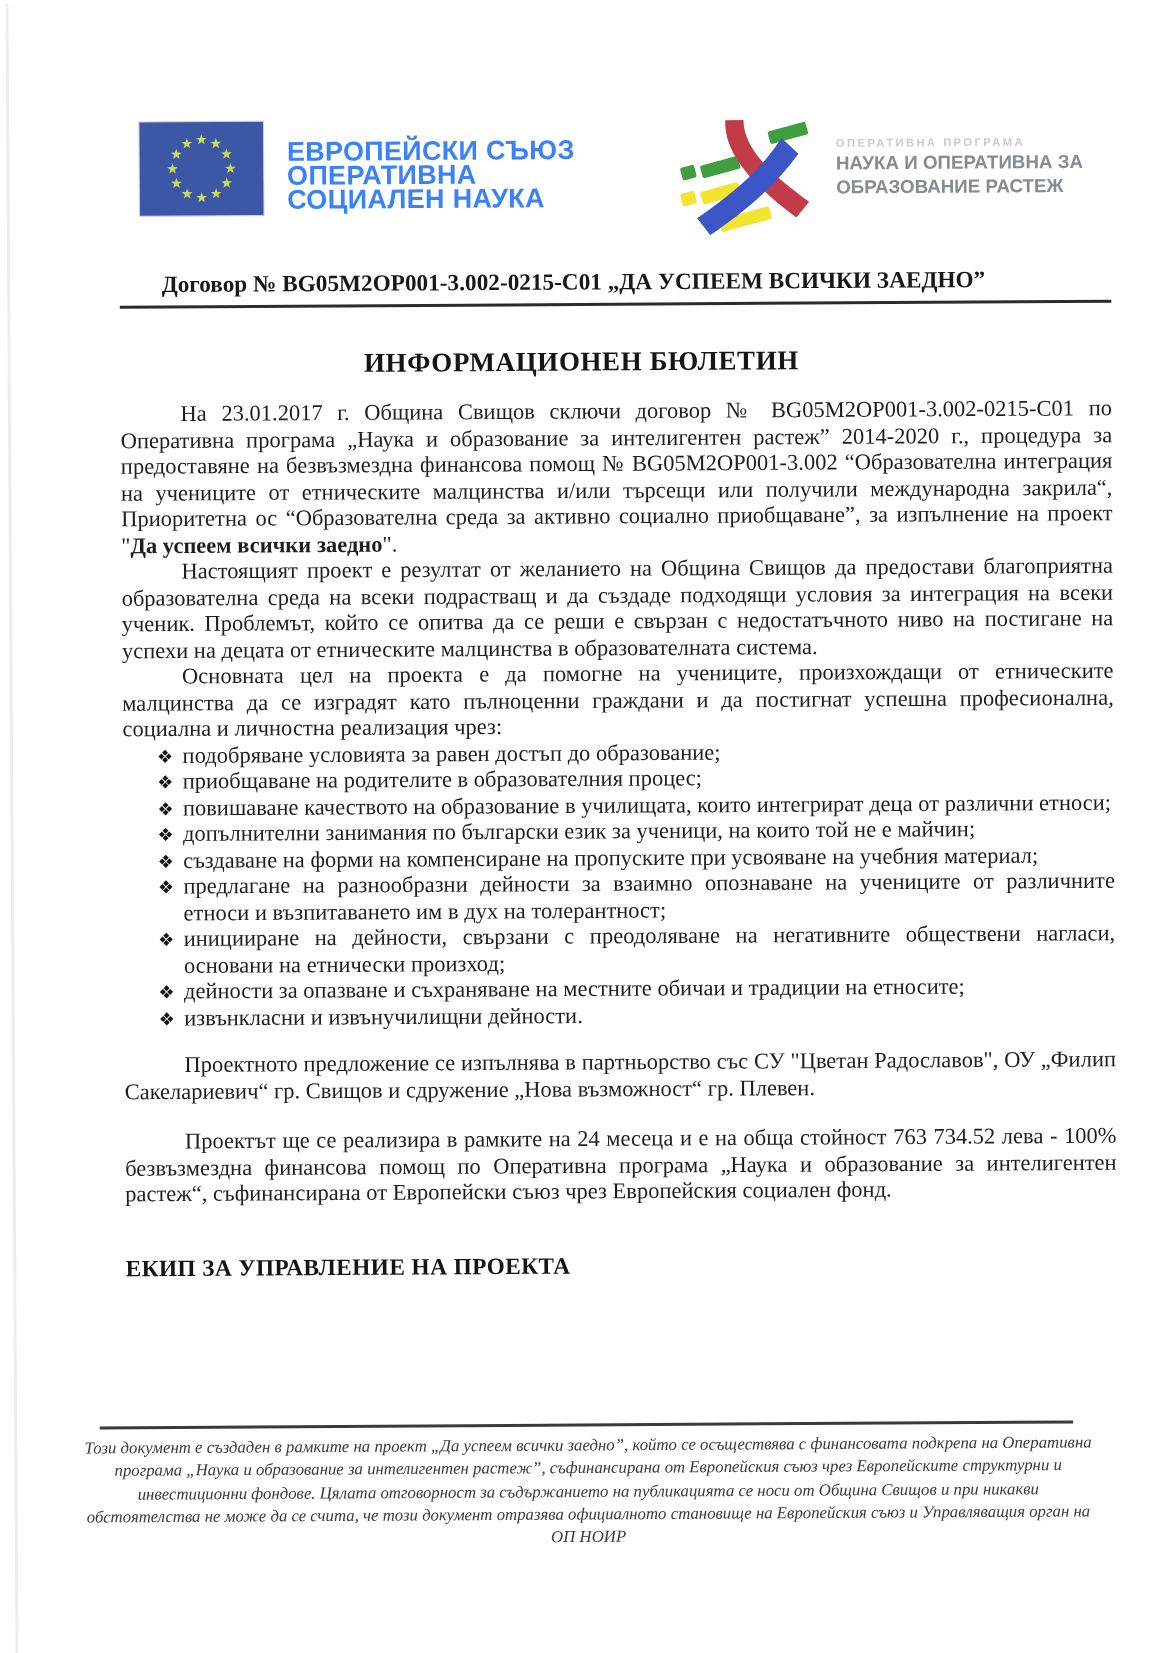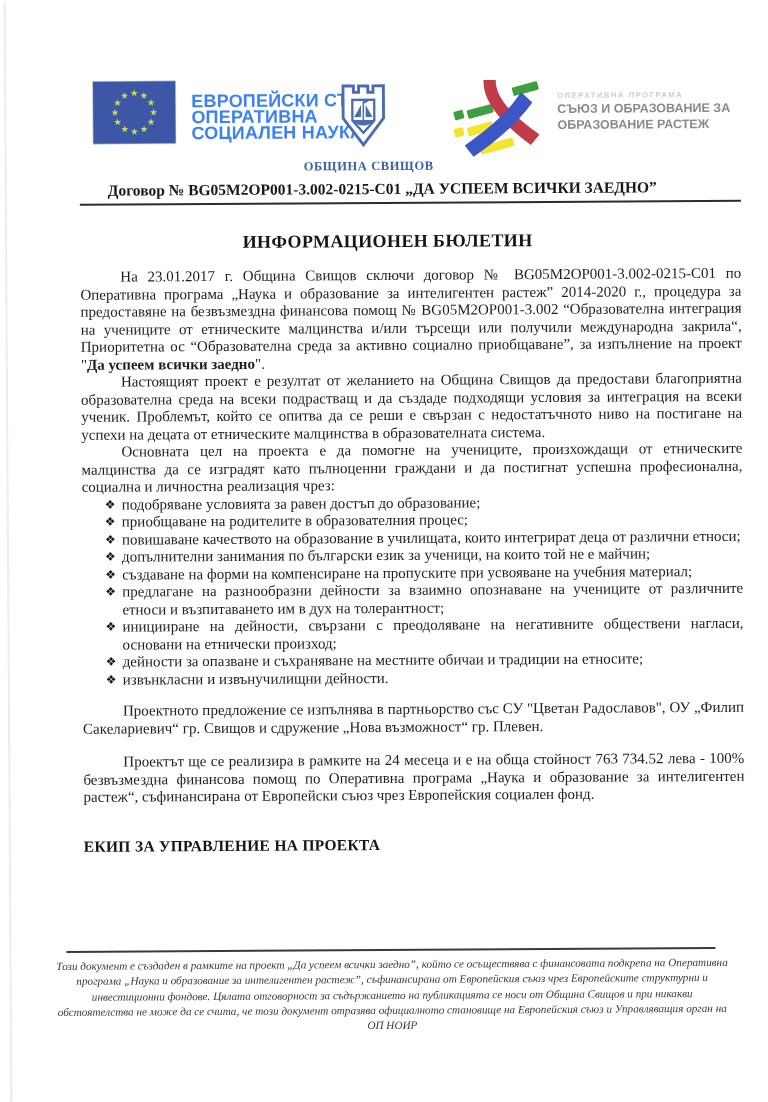--- a/index.html
+++ b/index.html
@@ -71,51 +71,37 @@
             <use href="#eu-star" transform="translate(38.5,18.1)"></use>
           </g>
         </svg>
         <div class="eu-text">
           <div>ЕВРОПЕЙСКИ СЪЮЗ</div>
           <div>ОПЕРАТИВНА</div>
           <div>СОЦИАЛЕН НАУКА</div>
         </div>
       </div>
 
-      <div class="muni-block">
-        <svg width="58" height="75" viewBox="0 0 100 130">
-          <path d="M15,17 H33 V28 H42 V17 H58 V28 H67 V17 H85 V73 L50,119 L15,73 Z" fill="#ffffff" stroke="#4a6cb5" stroke-width="5" stroke-linejoin="miter"></path>
-          <path d="M31,41 H69 V77 L50,98 L31,77 Z" fill="#ffffff" stroke="#4a6cb5" stroke-width="4"></path>
-          <g fill="#4a6cb5" stroke="none">
-            <path d="M50,40 L59,44 L50,48 Z"></path>
-            <rect x="48.7" y="44" width="2.6" height="36"></rect>
-            <path d="M46,50 L34,71 H46 Z"></path>
-            <path d="M54,50 L66,71 H54 Z"></path>
-            <path d="M32,76 C40,89 60,89 68,76 L32,76 Z"></path>
-          </g>
-        </svg>
-        <div class="muni-caption">ОБЩИНА СВИЩОВ</div>
-      </div>
 
       <div class="noir-block">
         <svg width="96" height="80" viewBox="0 0 110 92">
           <g>
             <rect x="70" y="7" width="30" height="10" rx="1.5" transform="rotate(-15 85 12)" fill="#3f9e3e"></rect>
             <rect x="3" y="37" width="11" height="10" rx="1.5" transform="rotate(-15 8.5 42)" fill="#3f9e3e"></rect>
             <rect x="18" y="33" width="30" height="10" rx="1.5" transform="rotate(-15 33 38)" fill="#3f9e3e"></rect>
             <rect x="3" y="57" width="11" height="10" rx="1.5" transform="rotate(-15 8.5 62)" fill="#f2e431"></rect>
             <rect x="18" y="53" width="30" height="10" rx="1.5" transform="rotate(-15 33 58)" fill="#f2e431"></rect>
             <rect x="32" y="73" width="40" height="10" rx="1.5" transform="rotate(-15 52 78)" fill="#f2e431"></rect>
             <path d="M37,2 C36,28 58,52 91,77 L101,65 C72,44 51,24 51,2 Z" fill="#c13b49"></path>
             <path d="M80,16 L93,28 C73,55 49,74 25,90 L15,77 C41,59 64,41 80,16 Z" fill="#3c56c8"></path>
           </g>
         </svg>
         <div class="noir-text">
           <div class="noir-super">ОПЕРАТИВНА ПРОГРАМА</div>
-          <div class="noir-label">СЪЮЗ И ОБРАЗОВАНИЕ ЗА</div>
+          <div class="noir-label">НАУКА И ОПЕРАТИВНА ЗА</div>
           <div class="noir-label">ОБРАЗОВАНИЕ РАСТЕЖ</div>
         </div>
       </div>
     </div>
 
     <div class="contract">
       <span class="shift-l28">Договор № BG05M2OP001-3.002-0215-C01  „ДА УСПЕЕМ ВСИЧКИ ЗАЕДНО”</span>
     </div>
 
     <div class="doc-title">

